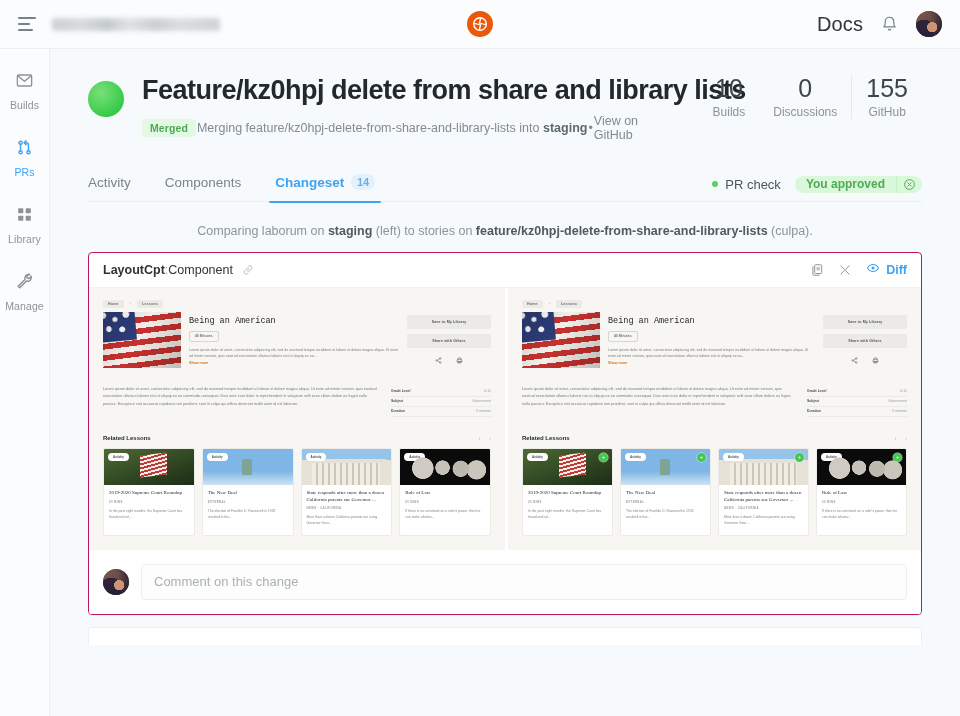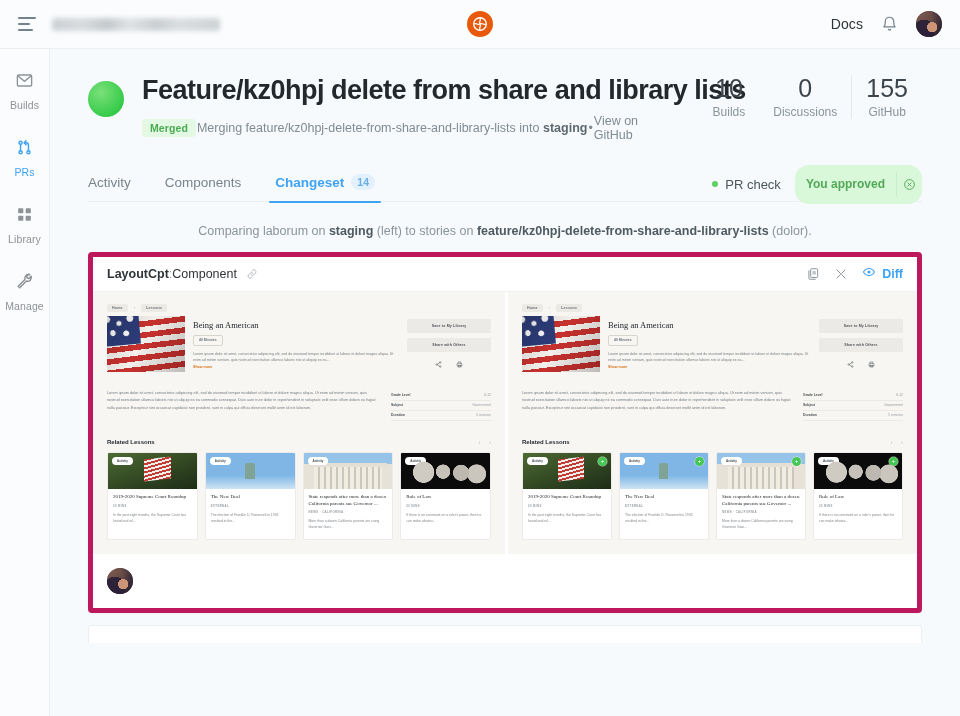--- a/index.html
+++ b/index.html
@@ -30,21 +30,21 @@
       #c7ccd0 62%,#d9dddf 76%,#cbd0d3 100%);
     filter: blur(2.6px); opacity: .95;
   }
   .logo {
     position: absolute; left: 50%; transform: translateX(-50%);
     width: 26px; height: 26px; border-radius: 50%;
     background: #e8590c; display: flex; align-items: center; justify-content: center;
   }
   .logo svg { width: 18px; height: 18px; }
   .topbar-right { margin-left: auto; display: flex; align-items: center; gap: 18px; }
-  .docs-link { font-size: 14px; color: #2e3438; text-decoration: none; letter-spacing: .1px; }
+  .docs-link { font-size: 20px; color: #2e3438; text-decoration: none; letter-spacing: .1px; }
   .bell { width: 17px; height: 18px; position: relative; cursor: pointer; }
   .avatar {
     width: 26px; height: 26px; border-radius: 50%;
     background: radial-gradient(circle at 35% 30%, #8d6a5a 0 28%, #4c3b47 55%, #2a2230 100%);
     box-shadow: inset 0 0 0 1px rgba(0,0,0,.12);
     overflow: hidden; position: relative; flex: none;
   }
   .avatar::after {
     content:""; position:absolute; inset:0;
     background:
@@ -113,37 +113,37 @@
   }
   .tab-badge {
     background: #e3f1fd; color: #6aaee4; font-size: 10.5px; font-weight: bold;
     border-radius: 9px; padding: 2px 6px; min-width: 20px; text-align: center;
   }
   .tabs-right { margin-left: auto; display: flex; align-items: center; gap: 14px; position: relative; top: 2px; }
   .prcheck { display: flex; align-items: center; gap: 7px; font-size: 13px; color: #4b555b; }
   .dot-green { width: 6px; height: 6px; border-radius: 50%; background: #5fce63; }
   .approve-pill {
     display: flex; align-items: center; background: #d9f7d9; border-radius: 14px;
-    height: 39px; overflow: hidden; justify-content: center;
+    height: 17px; overflow: hidden; justify-content: center;
   }
   .approve-pill .lbl { font-size: 12px; font-weight: bold; color: #52a958; padding: 0 11px; }
   .approve-pill .x {
     width: 26px; height: 25px; display:flex; align-items:center; justify-content:center;
     border-left: 1px solid #c6eec8; cursor: pointer;
   }
 
   
   .compare-line {
     text-align: center; font-size: 12.5px; color: #8a949a; margin: 22px 0 14px 0;
   }
   .compare-line b { color: #4f5a61; font-weight: bold; }
 
   
   .card {
-    margin: 0 38px; background: #fff; border: 5px solid #be185d; border-radius: 4px;
+    margin: 0 38px; background: #fff; border: 1px solid #be185d; border-radius: 4px;
     box-shadow: 0 1px 2px rgba(40,60,80,.04); overflow: hidden;
   }
   .card-head {
     height: 35px; display: flex; align-items: center; padding: 0 14px;
     border-bottom: 1px solid #f0f2f4;
   }
   .cpt-name { font-size: 12.5px; color: #2e3438; }
   .cpt-name b { font-weight: bold; }
   .cpt-name span.sep { color: #9aa3a9; }
   .link-icon { margin-left: 9px; color: #aeb6bb; display: flex; cursor: pointer; }
@@ -180,21 +180,21 @@
       radial-gradient(circle at 50% 35%, #fff 0 8%, transparent 9%),
       radial-gradient(circle at 78% 22%, #fff 0 8%, transparent 9%),
       radial-gradient(circle at 33% 62%, #fff 0 8%, transparent 9%),
       radial-gradient(circle at 66% 66%, #fff 0 8%, transparent 9%),
       #2d3d7a;
     transform: rotate(-2deg);
   }
   .flag-shadow { position:absolute; inset:0; background:
       linear-gradient(120deg, rgba(0,0,0,.16), transparent 45%, rgba(0,0,0,.22)); }
   .hero-body { flex: 1; min-width: 0; padding-top: 4px; }
-  .lesson-title { font-family: Liberation Serif, serif; font-size: 8.5px; color: #23282c; margin-bottom: 5px; }
+  .lesson-title { font-family: Liberation Mono, monospace; font-size: 8.5px; color: #23282c; margin-bottom: 5px; }
   .mins-badge { display:inline-block; border: .5px solid #d8d5cd; border-radius: 2px;
     font-size: 3.4px; padding: 2.5px 5px; color: #6d7277; font-weight: bold; margin-bottom: 5px; }
   .lorem { font-size: 3.6px; line-height: 1.75; color: #7c8287; }
   .show-more { font-size: 3.6px; color: #d9731a; font-weight: bold; margin-top: 2px; }
   .hero-actions { width: 84px; flex: none; padding-top: 3px; }
   .btn-mini { background: #eceae6; color: #4c5156; font-size: 3.5px; font-weight: bold;
     text-align: center; padding: 5px 0; border-radius: 1px; margin-bottom: 5px; letter-spacing:.2px; }
   .icon-row { display: flex; justify-content: center; gap: 14px; margin-top: 9px; color: #5a6066; }
 
   .body-row { display: flex; gap: 12px; margin-top: 18px; }
@@ -385,21 +385,21 @@
         <span class="x">
           <svg viewBox="0 0 24 24" width="13" height="13" fill="none" stroke="#52a958" stroke-width="1.8">
             <circle cx="12" cy="12" r="9"></circle>
             <path d="M9 9l6 6M15 9l-6 6" stroke-linecap="round"></path>
           </svg>
         </span>
       </div>
     </div>
   </div>
 
-  <div class="compare-line"><span>Comparing laborum on </span><b>staging</b><span> (left) to stories on </span><b>feature/kz0hpj-delete-from-share-and-library-lists</b><span> (dolor).</span></div>
+  <div class="compare-line"><span>Comparing laborum on </span><b>staging</b><span> (left) to stories on </span><b>feature/kz0hpj-delete-from-share-and-library-lists</b><span> (culpa).</span></div>
 
   <div class="card">
 
     <div class="card-head">
       <div class="cpt-name"><b>LayoutCpt</b><span class="sep">:</span><span>Component</span></div>
       <span class="link-icon">
         <svg viewBox="0 0 24 24" width="12" height="12" fill="none" stroke="currentColor" stroke-width="1.8" stroke-linecap="round">
           <path d="M10 13.5a4 4 0 005.7 0l3-3a4 4 0 10-5.7-5.7l-1.2 1.2"></path>
           <path d="M14 10.5a4 4 0 00-5.7 0l-3 3a4 4 0 105.7 5.7l1.2-1.2"></path>
         </svg>
@@ -663,18 +663,19 @@
             </div>
           </div>
 
         </div>
       </div>
 
     </div>
 
     <div class="comment-row">
       <div class="avatar"></div>
+      <div class="comment-input">Comment on this change</div>
     </div>
 
   </div>
 
   <div class="bottom-strip"></div>
 </div>
 
 </body></html>

